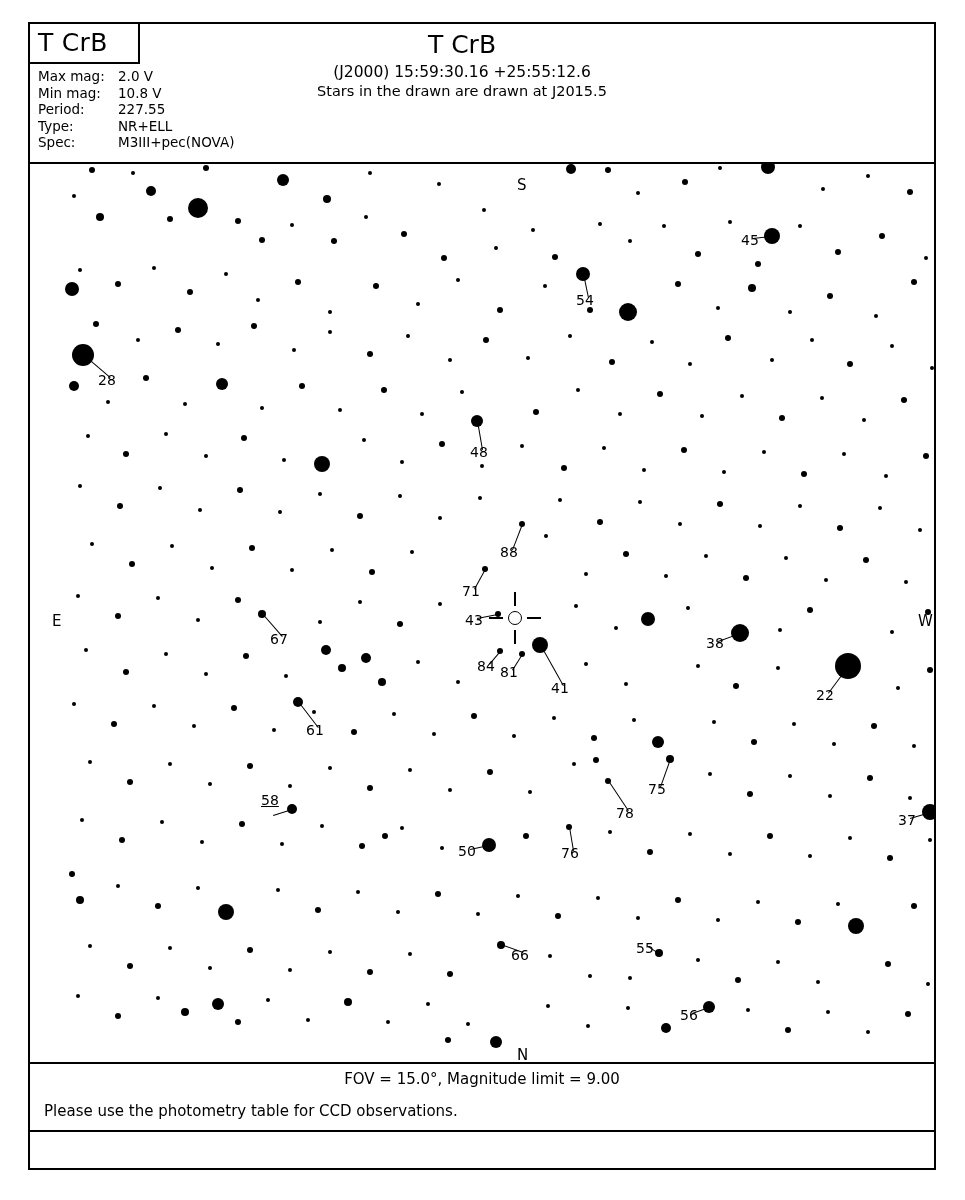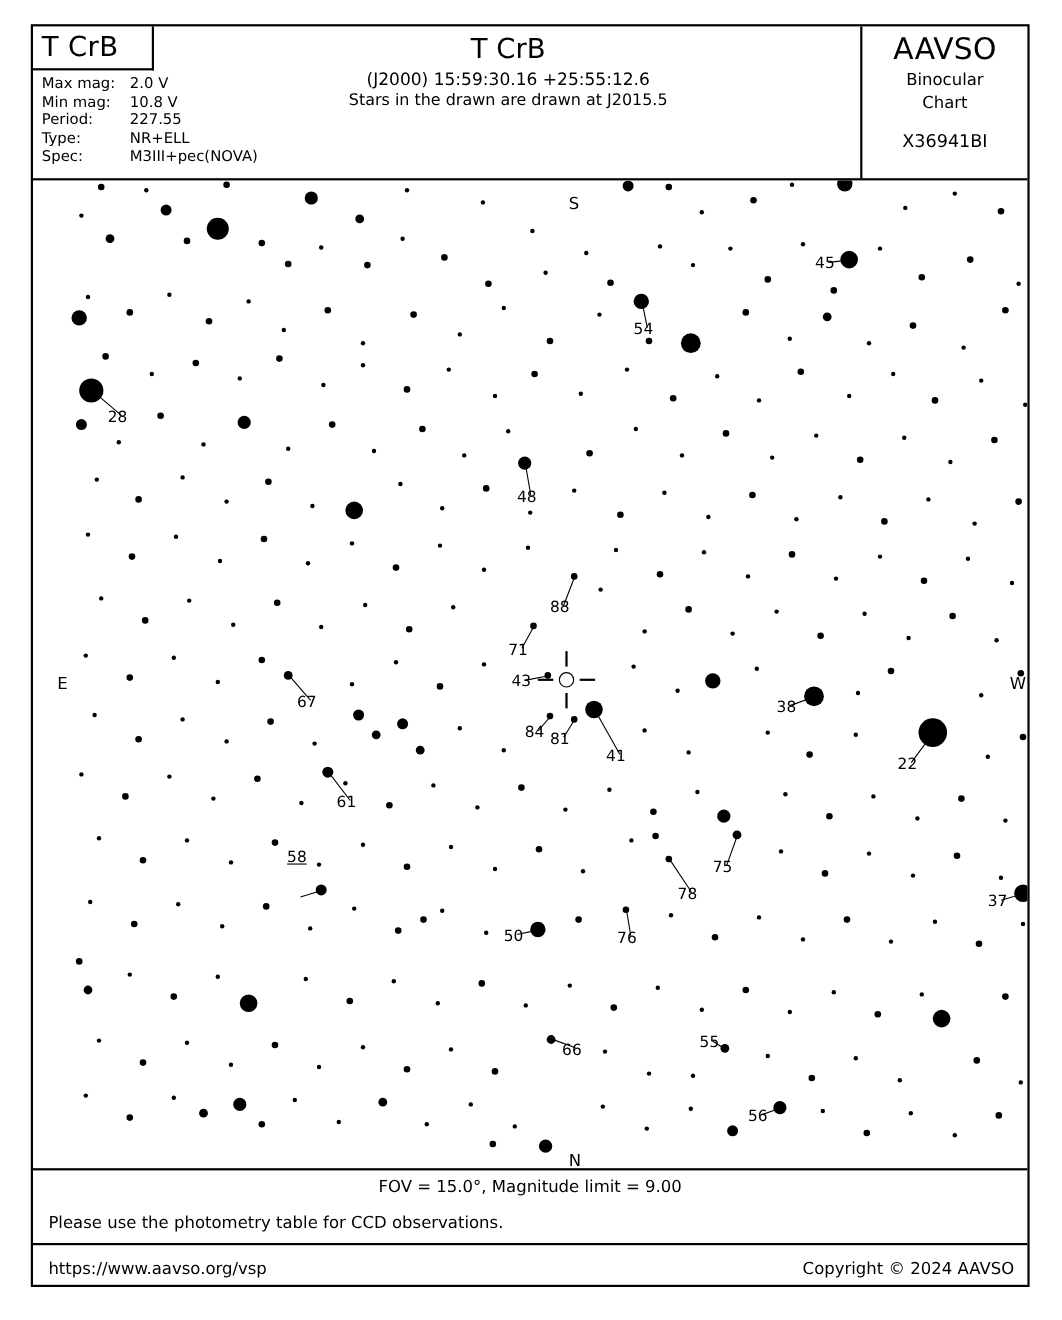--- a/index.html
+++ b/index.html
@@ -197,26 +197,20 @@
         <span class="lbl">Period:</span><span>227.55</span>
       </span>
       <span class="row">
         <span class="lbl">Type:</span><span>NR+ELL</span>
       </span>
       <span class="row">
         <span class="lbl">Spec:</span><span>M3III+pec(NOVA)</span>
       </span>
     </div>
 
-    <div class="hdr-right">
-      <div class="aavso">AAVSO</div>
-      <div class="charttype">Binocular</div>
-      <div class="charttype">Chart</div>
-      <div class="chartid">X36941BI</div>
-    </div>
   </div>
 
   <div class="field" id="starfield">
       <div class="star" style="left: 59px; top: 3px; width: 6px; height: 6px;"></div>
       <div class="star" style="left: 101px; top: 7px; width: 4px; height: 4px;"></div>
       <div class="star" style="left: 173px; top: 1px; width: 6px; height: 6px;"></div>
       <div class="star" style="left: 247px; top: 10px; width: 12px; height: 12px;"></div>
       <div class="star" style="left: 293px; top: 31px; width: 8px; height: 8px;"></div>
       <div class="star" style="left: 338px; top: 7px; width: 4px; height: 4px;"></div>
       <div class="star" style="left: 407px; top: 18px; width: 4px; height: 4px;"></div>
@@ -595,21 +589,21 @@
       <div class="star" style="left: 263px; top: 533px; width: 10px; height: 10px;"></div>
       <div class="lbl-text" style="left: 276px; top: 558px;">61</div>
       <div class="leader" style="left: 630px; top: 623px; width: 29.7321px; transform: rotate(-70.3462deg);"></div>
       <div class="star" style="left: 636px; top: 591px; width: 8px; height: 8px;"></div>
       <div class="lbl-text" style="left: 618px; top: 617px;">75</div>
       <div class="leader" style="left: 598px; top: 647px; width: 36.0555px; transform: rotate(-123.69deg);"></div>
       <div class="star" style="left: 575px; top: 614px; width: 6px; height: 6px;"></div>
       <div class="lbl-text" style="left: 586px; top: 641px;">78</div>
       <div class="leader" style="left: 243px; top: 651px; width: 19.9249px; transform: rotate(-17.5256deg);"></div>
       <div class="star" style="left: 257px; top: 640px; width: 10px; height: 10px;"></div>
-      <div class="lbl-text" style="left: 231px; top: 608px; text-decoration: underline;">58</div>
+      <div class="lbl-text" style="left: 231px; top: 628px; text-decoration: underline;">58</div>
       <div class="leader" style="left: 880px; top: 654px; width: 20.8806px; transform: rotate(-16.6992deg);"></div>
       <div class="star" style="left: 892px; top: 640px; width: 16px; height: 16px;"></div>
       <div class="lbl-text" style="left: 868px; top: 648px;">37</div>
       <div class="leader" style="left: 543px; top: 687px; width: 24.3311px; transform: rotate(-99.4623deg);"></div>
       <div class="star" style="left: 536px; top: 660px; width: 6px; height: 6px;"></div>
       <div class="lbl-text" style="left: 531px; top: 681px;">76</div>
       <div class="leader" style="left: 440px; top: 685px; width: 19.4165px; transform: rotate(-11.8887deg);"></div>
       <div class="star" style="left: 452px; top: 674px; width: 14px; height: 14px;"></div>
       <div class="lbl-text" style="left: 428px; top: 679px;">50</div>
       <div class="leader" style="left: 493px; top: 789px; width: 23.4094px; transform: rotate(-160.017deg);"></div>
@@ -622,18 +616,14 @@
       <div class="star" style="left: 673px; top: 837px; width: 12px; height: 12px;"></div>
       <div class="lbl-text" style="left: 650px; top: 843px;">56</div>
       <div class="compass" style="left: 487px; top: 12px;">S</div>
       <div class="compass" style="left: 22px; top: 448px;">E</div>
       <div class="compass" style="left: 888px; top: 448px;">W</div>
       <div class="compass" style="left: 487px; top: 882px;">N</div>
     </div>
 
   <div class="fov">FOV = 15.0°, Magnitude limit = 9.00</div>
   <div class="note">Please use the photometry table for CCD observations.</div>
-  <div class="footer">
-    <span class="url">https://www.aavso.org/vsp</span>
-    <span class="copy">Copyright © 2024 AAVSO</span>
-  </div>
 
 </div>
 
 </body></html>

